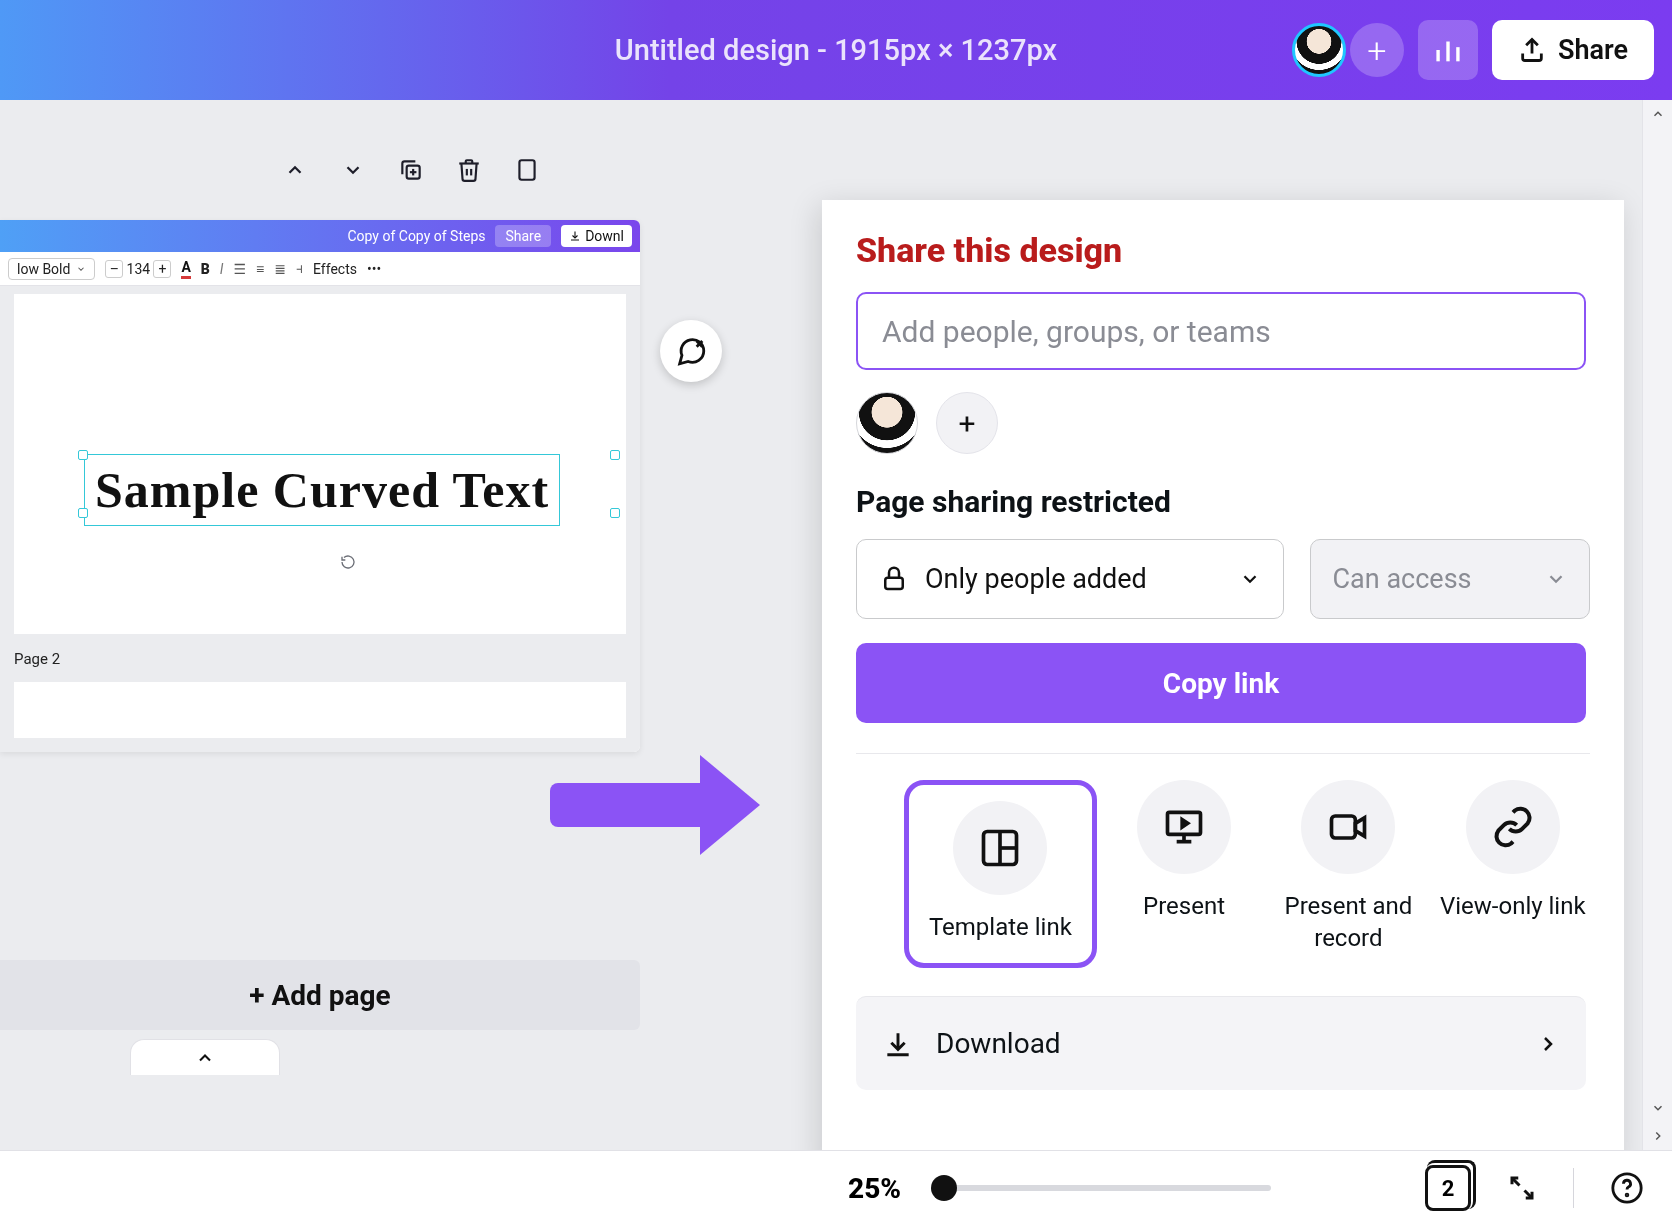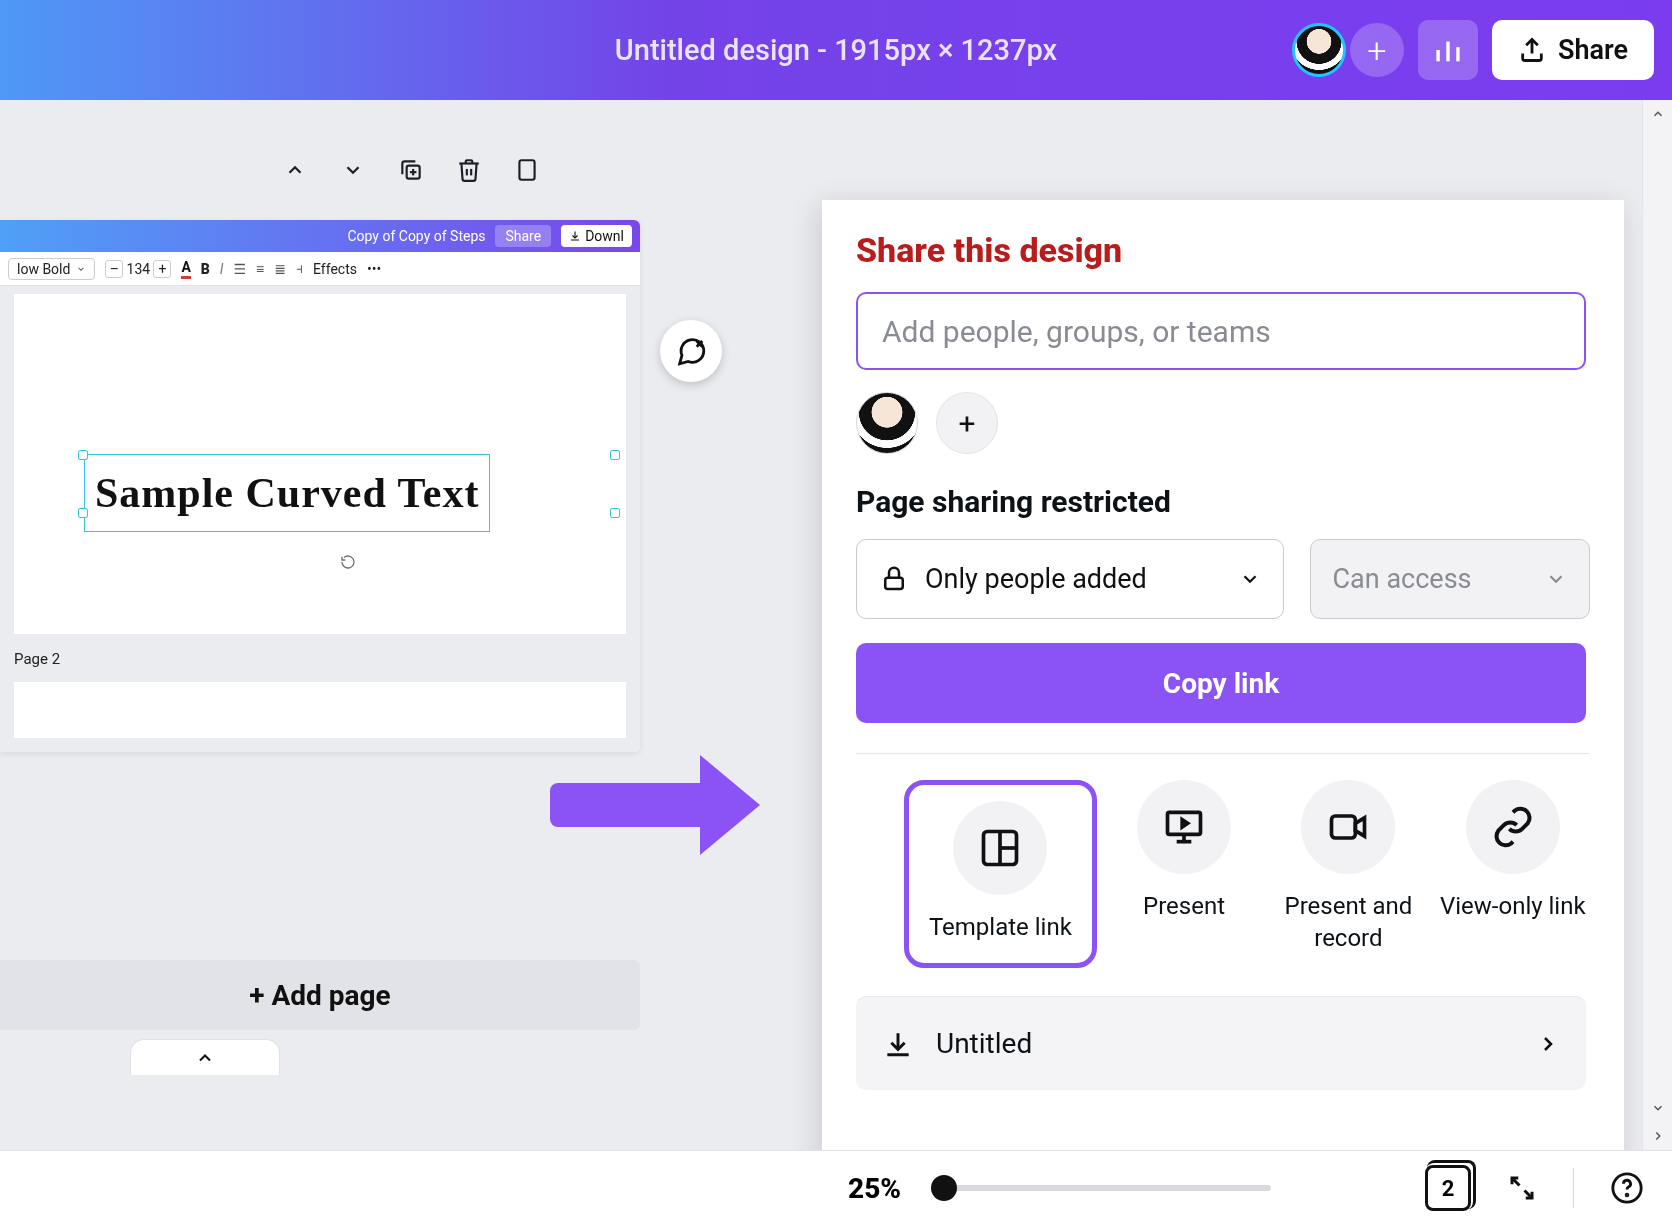--- a/index.html
+++ b/index.html
@@ -68,24 +68,24 @@
   }
   .etb-font{border:1px solid #ccc;border-radius:4px;padding:2px 8px;display:flex;align-items:center;gap:6px;}
   .etb-size{display:flex;align-items:center;gap:6px;}
   .etb-size span{border:1px solid #ccc;width:18px;height:18px;display:flex;align-items:center;justify-content:center;border-radius:3px;font-size:14px;}
   .editor-pagearea{background:#ebecef;padding:8px 14px 14px 14px;}
   .page-label{font-size:15px;color:#222;display:flex;align-items:center;gap:6px;margin-bottom:6px;}
   .page-label .placeholder{color:#9a9aa2;}
   .page-canvas{background:#fff;height:340px;position:relative;}
   .sel-text{
     position:absolute; left:70px; top:160px;
-    font-size:42px; font-weight:900; letter-spacing:1px;
+    font-size:50px; font-weight:900; letter-spacing:1px;
     font-family: Georgia, 'Times New Roman', serif;
     color:#111;
-    padding:14px 10px;
+    padding:6px 10px;
     border:1px solid #34c8d8;
   }
   .sel-handle{position:absolute;width:10px;height:10px;background:#fff;border:1px solid #34c8d8;border-radius:2px;}
   .page2row{background:#fff;height:56px;margin-top:14px;}
 
   
   .mini-toolbar{
     position:absolute; left:280px; top:55px;
     display:flex; align-items:center; gap:28px;
   }
@@ -418,21 +418,21 @@
         <span>View-only link</span>
       </div>
     </div>
 
     <div class="sp-dl">
       <svg width="32" height="32" viewBox="0 0 24 24" stroke="#111" stroke-width="2.2" fill="none">
           <path d="M12 4v11"></path>
           <polyline points="7 11 12 16 17 11"></polyline>
           <line x1="4" y1="20" x2="20" y2="20"></line>
         </svg>
-      <span>Untitled</span>
+      <span>Download</span>
       <svg class="chev" width="24" height="24" viewBox="0 0 24 24" stroke="#111" stroke-width="2.5" fill="none">
           <polyline points="9 6 15 12 9 18"></polyline>
         </svg>
     </div>
   </div>
 
   <div class="tabnotch">
     <svg width="20" height="20" viewBox="0 0 24 24" stroke="#111" stroke-width="2.5" fill="none">
         <polyline points="6 15 12 9 18 15"></polyline>
       </svg>

